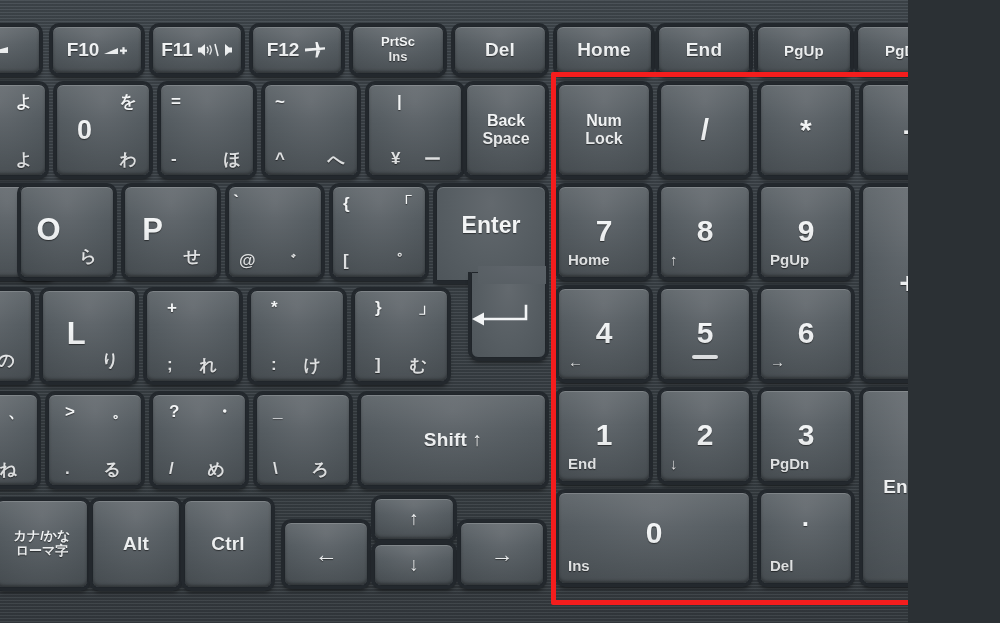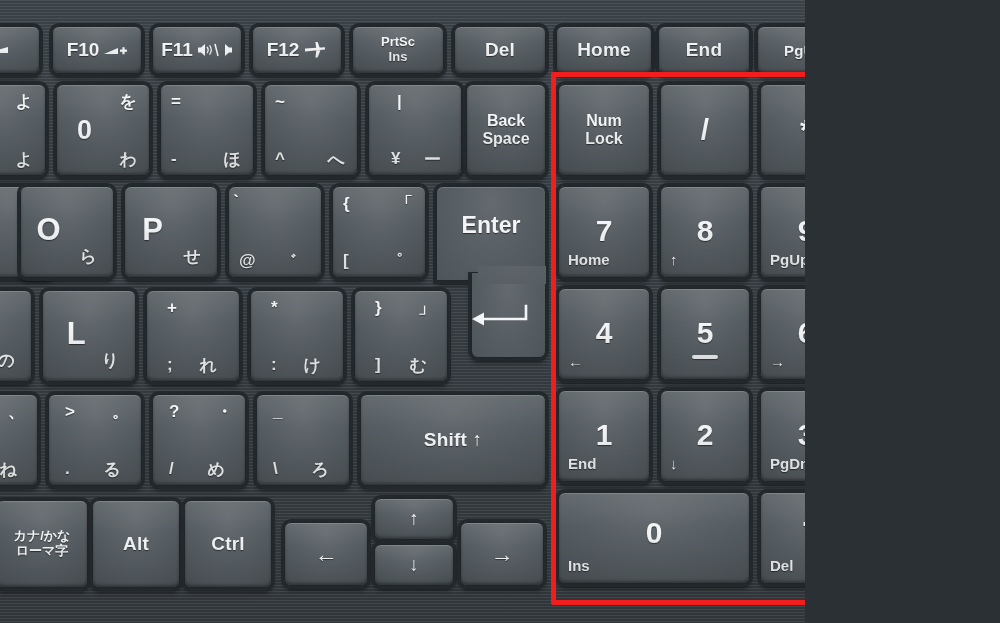--- a/index.html
+++ b/index.html
@@ -1,21 +1,21 @@
 <!DOCTYPE html>
 <html><head>
 <meta charset="utf-8">
 <title>Laptop Keyboard Numeric Keypad</title>
 <style>
   html,body{margin:0;padding:0;background:#2b3034;}
   body{font-family:"Liberation Sans","DejaVu Sans",sans-serif;}
 
   #kb{
     position:relative;
-    width:805px;height:623px;
+    width:908px;height:623px;
     overflow:hidden;
     background:
       repeating-linear-gradient(
         to bottom,
         rgba(255,255,255,0.055) 0px,
         rgba(255,255,255,0.055) 1px,
         rgba(0,0,0,0.10) 1px,
         rgba(0,0,0,0.10) 3px
       ),
       linear-gradient(to bottom,#41484e 0%,#3b4247 45%,#353b40 100%);

